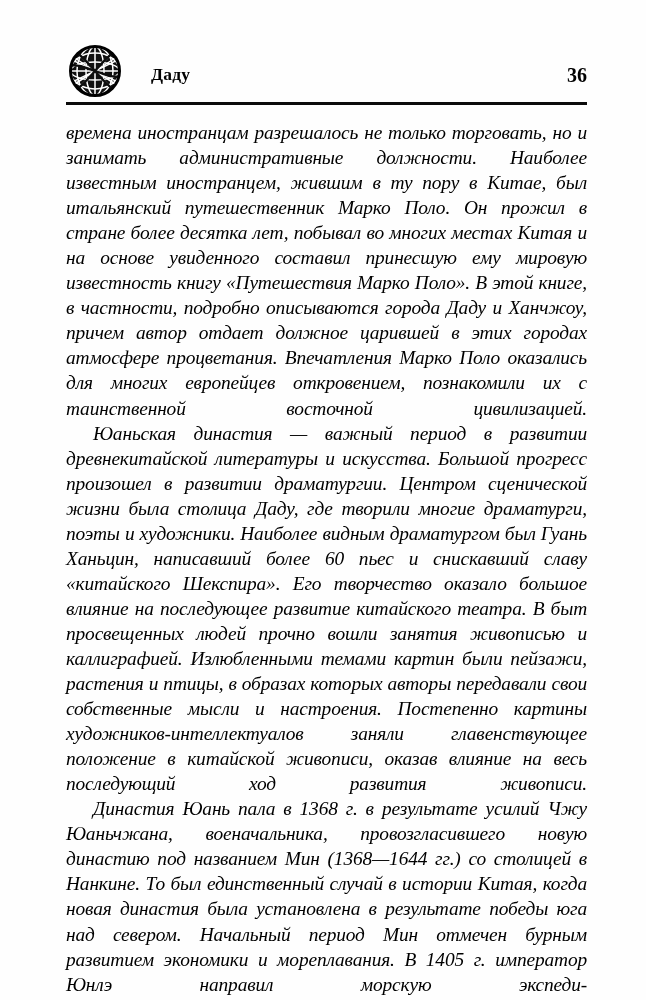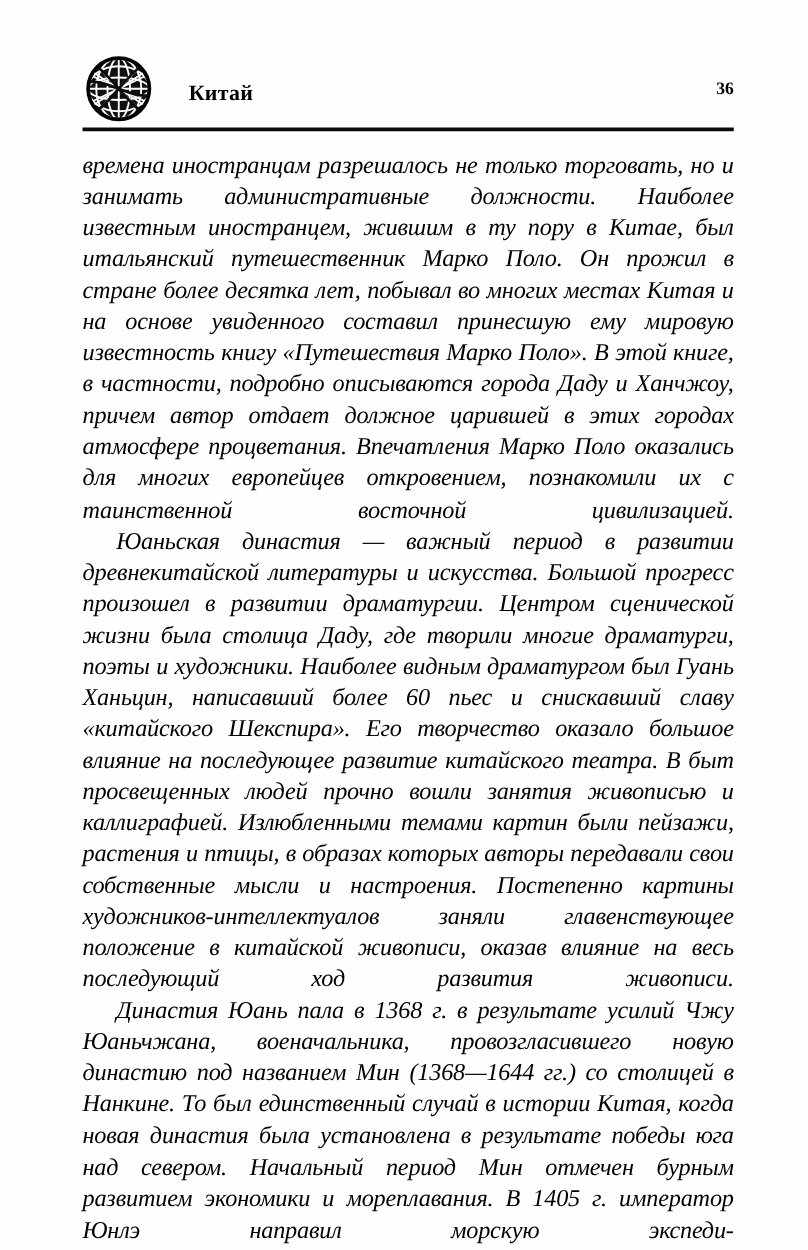--- a/index.html
+++ b/index.html
@@ -51,21 +51,21 @@
     font-weight: bold;
     letter-spacing: 0.2px;
     line-height: 1;
     white-space: nowrap;
   }
 
   .runhead-folio {
     position: absolute;
     right: 0px;
     top: 25px;
-    font-size: 14px;
+    font-size: 20px;
     font-weight: bold;
     line-height: 1;
     white-space: nowrap;
   }
 
   .rule {
     position: absolute;
     left: 66px;
     top: 102px;
     width: 521px;
@@ -127,21 +127,21 @@
         </g>
         <g clip-path="url(#globeclip)" stroke="#0d0d0d" fill="none" stroke-width="2.2">
           <path d="M10 10 C24 20, 34 38, 48 48"></path>
           <path d="M48 10 C34 20, 24 38, 10 48"></path>
           <path d="M3 24 C18 20, 40 38, 55 34"></path>
         </g>
         <circle cx="29" cy="29" r="24.5" fill="none" stroke="#000000" stroke-width="3"></circle>
       </svg>
     </div>
 
-    <div class="runhead-title">Китай</div>
+    <div class="runhead-title">Даду</div>
 
     <div class="runhead-folio">36</div>
   </div>
 
   <div class="rule"></div>
 
   <div class="body-col">
     <p class="para stretch-last">времена иностранцам разрешалось не только торговать, но и занимать административные должности. Наиболее известным иностранцем, жившим в ту пору в Китае, был итальянский путешественник Марко Поло. Он прожил в стране более десятка лет, побывал во многих местах Китая и на основе увиденного составил принесшую ему мировую известность книгу «Путешествия Марко Поло». В этой книге, в частности, подробно описываются города Даду и Ханчжоу, причем автор отдает должное царившей в этих городах атмосфере процветания. Впечатления Марко Поло оказались для многих европейцев откровением, познакомили их с таинственной восточной цивилизацией.</p>
     <p class="para indent stretch-last">Юаньская династия — важный период в развитии древнекитайской литературы и искусства. Большой прогресс произошел в развитии драматургии. Центром сценической жизни была столица Даду, где творили многие драматурги, поэты и художники. Наиболее видным драматургом был Гуань Ханьцин, написавший более 60 пьес и снискавший славу «китайского Шекспира». Его творчество оказало большое влияние на последующее развитие китайского театра. В быт просвещенных людей прочно вошли занятия живописью и каллиграфией. Излюбленными темами картин были пейзажи, растения и птицы, в образах которых авторы передавали свои собственные мысли и настроения. Постепенно картины художников-интеллектуалов заняли главенствующее положение в китайской живописи, оказав влияние на весь последующий ход развития живописи.</p>
     <p class="para indent stretch-last">Династия Юань пала в 1368 г. в результате усилий Чжу Юаньчжана, военачальника, провозгласившего новую династию под названием Мин (1368—1644 гг.) со столицей в Нанкине. То был единственный случай в истории Китая, когда новая династия была установлена в результате победы юга над севером. Начальный период Мин отмечен бурным развитием экономики и мореплавания. В 1405 г. император Юнлэ направил морскую экспеди-</p>

